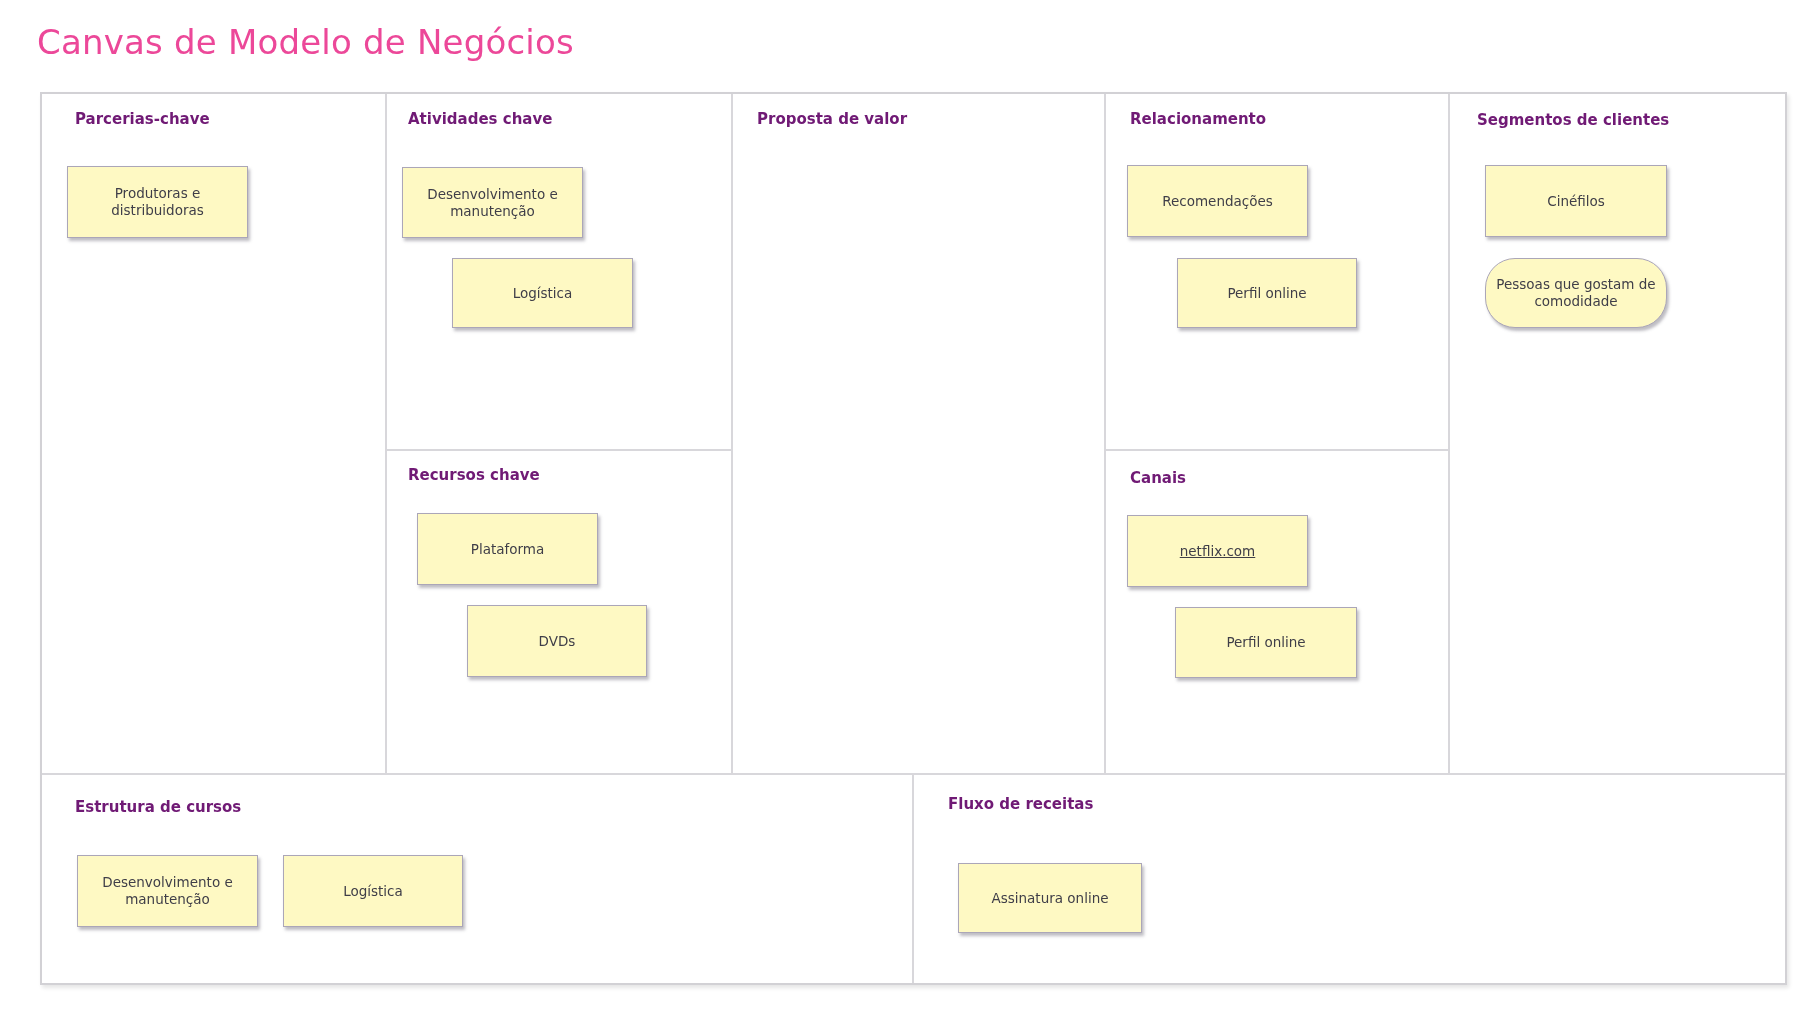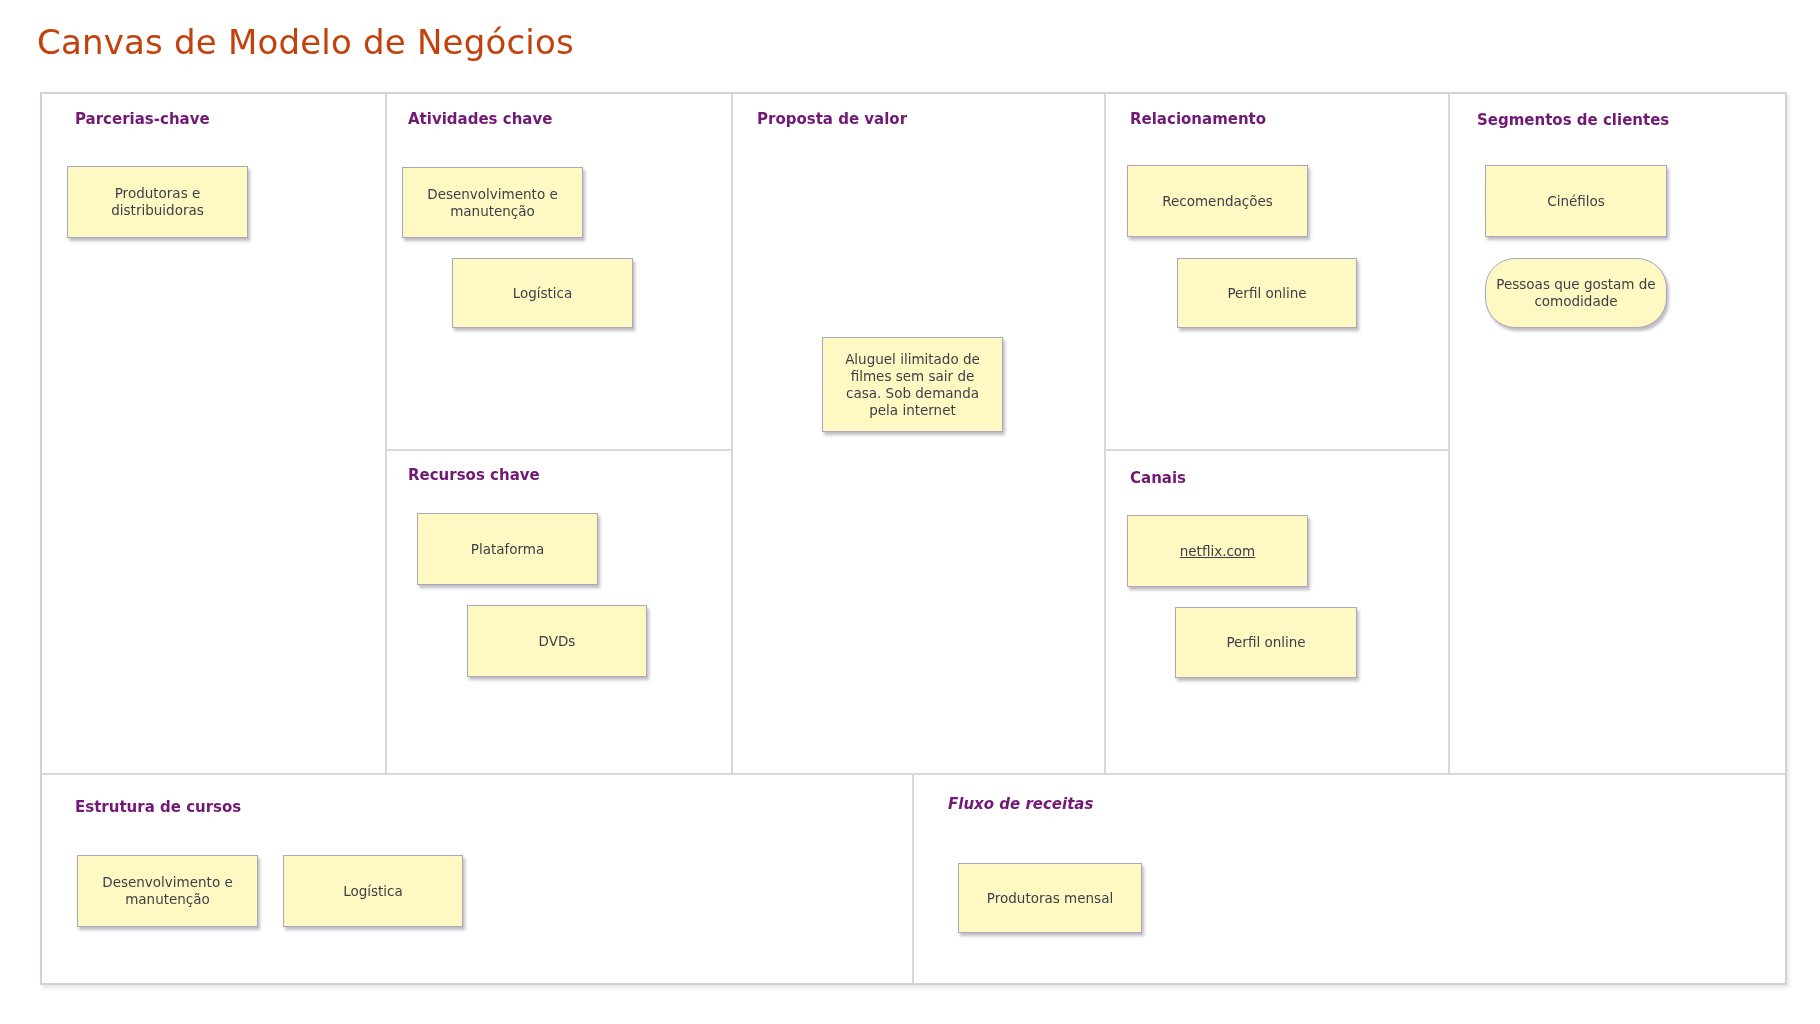--- a/index.html
+++ b/index.html
@@ -7,21 +7,21 @@
     width: 1820px; height: 1024px;
     background: #ffffff;
     font-family: "DejaVu Sans", "Liberation Sans", sans-serif;
     overflow: hidden;
   }
   .page-title {
     position: absolute;
     left: 37px; top: 22px;
     font-size: 34px;
     font-weight: 500;
-    color: #c2410c;
+    color: #ec4899;
     letter-spacing: 0.2px;
   }
   .canvas {
     position: absolute;
     left: 40px; top: 92px;
     width: 1747px; height: 893px;
     background: #ffffff;
     border: 2px solid #d2d1d5;
     box-shadow: 2px 3px 4px rgba(0,0,0,0.10);
   }
@@ -69,39 +69,38 @@
   <div class="grid-line" style="left:870px; top:681px; width:2px; height:208px;"></div>
 
   <div class="section-header" style="left:33px; top:16px;">Parcerias-chave</div>
   <div class="section-header" style="left:366px; top:16px;">Atividades chave</div>
   <div class="section-header" style="left:366px; top:372px;">Recursos chave</div>
   <div class="section-header" style="left:715px; top:16px;">Proposta de valor</div>
   <div class="section-header" style="left:1088px; top:16px;">Relacionamento</div>
   <div class="section-header" style="left:1088px; top:375px;">Canais</div>
   <div class="section-header" style="left:1435px; top:17px;">Segmentos de clientes</div>
   <div class="section-header" style="left:33px; top:704px;">Estrutura de cursos</div>
-  <div class="section-header" style="left:906px; top:701px;font-style:italic;">Fluxo de receitas</div>
+  <div class="section-header" style="left:906px; top:701px;">Fluxo de receitas</div>
 
   <div class="note-card" style="left:25px; top:72px; width:181px; height:72px;">Produtoras e distribuidoras</div>
 
   <div class="note-card" style="left:360px; top:73px; width:181px; height:71px;">Desenvolvimento e manutenção</div>
   <div class="note-card" style="left:410px; top:164px; width:181px; height:70px;">Logística</div>
 
   <div class="note-card" style="left:375px; top:419px; width:181px; height:72px;">Plataforma</div>
   <div class="note-card" style="left:425px; top:511px; width:180px; height:72px;">DVDs</div>
 
-  <div class="note-card" style="left:780px; top:243px; width:181px; height:95px;">Aluguel ilimitado de filmes sem sair de casa. Sob demanda pela internet</div>
 
   <div class="note-card" style="left:1085px; top:71px; width:181px; height:72px;">Recomendações</div>
   <div class="note-card" style="left:1135px; top:164px; width:180px; height:70px;">Perfil online</div>
 
   <div class="note-card" style="left:1085px; top:421px; width:181px; height:72px;text-decoration:underline;">netflix.com</div>
   <div class="note-card" style="left:1133px; top:513px; width:182px; height:71px;">Perfil online</div>
 
   <div class="note-card" style="left:1443px; top:71px; width:182px; height:72px;">Cinéfilos</div>
   <div class="note-card" style="left:1443px; top:164px; width:182px; height:70px;border-radius:30px;">Pessoas que gostam de comodidade</div>
 
   <div class="note-card" style="left:35px; top:761px; width:181px; height:72px;">Desenvolvimento e manutenção</div>
   <div class="note-card" style="left:241px; top:761px; width:180px; height:72px;">Logística</div>
 
-  <div class="note-card" style="left:916px; top:769px; width:184px; height:70px;">Produtoras mensal</div>
+  <div class="note-card" style="left:916px; top:769px; width:184px; height:70px;">Assinatura online</div>
 
 </div>
 
 </body></html>

